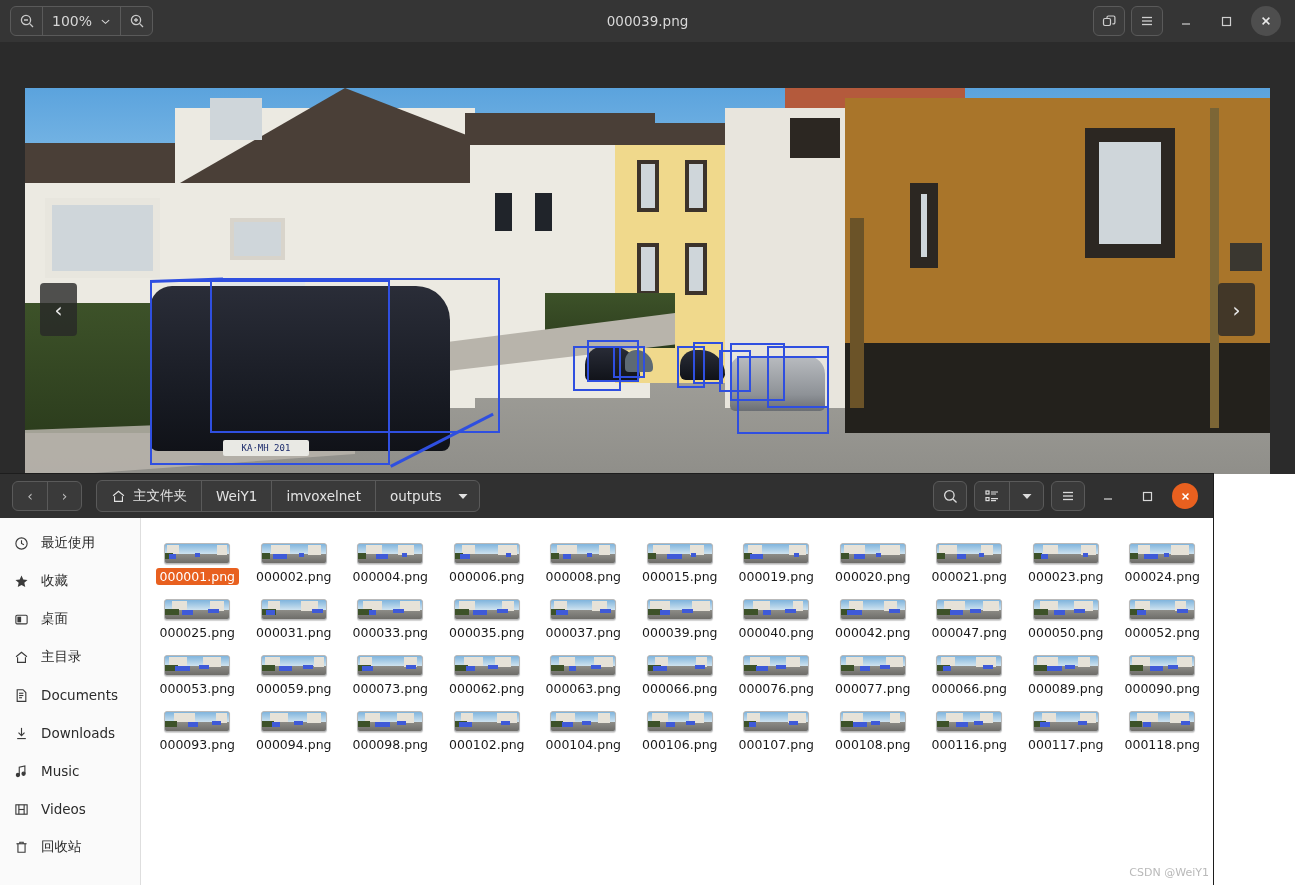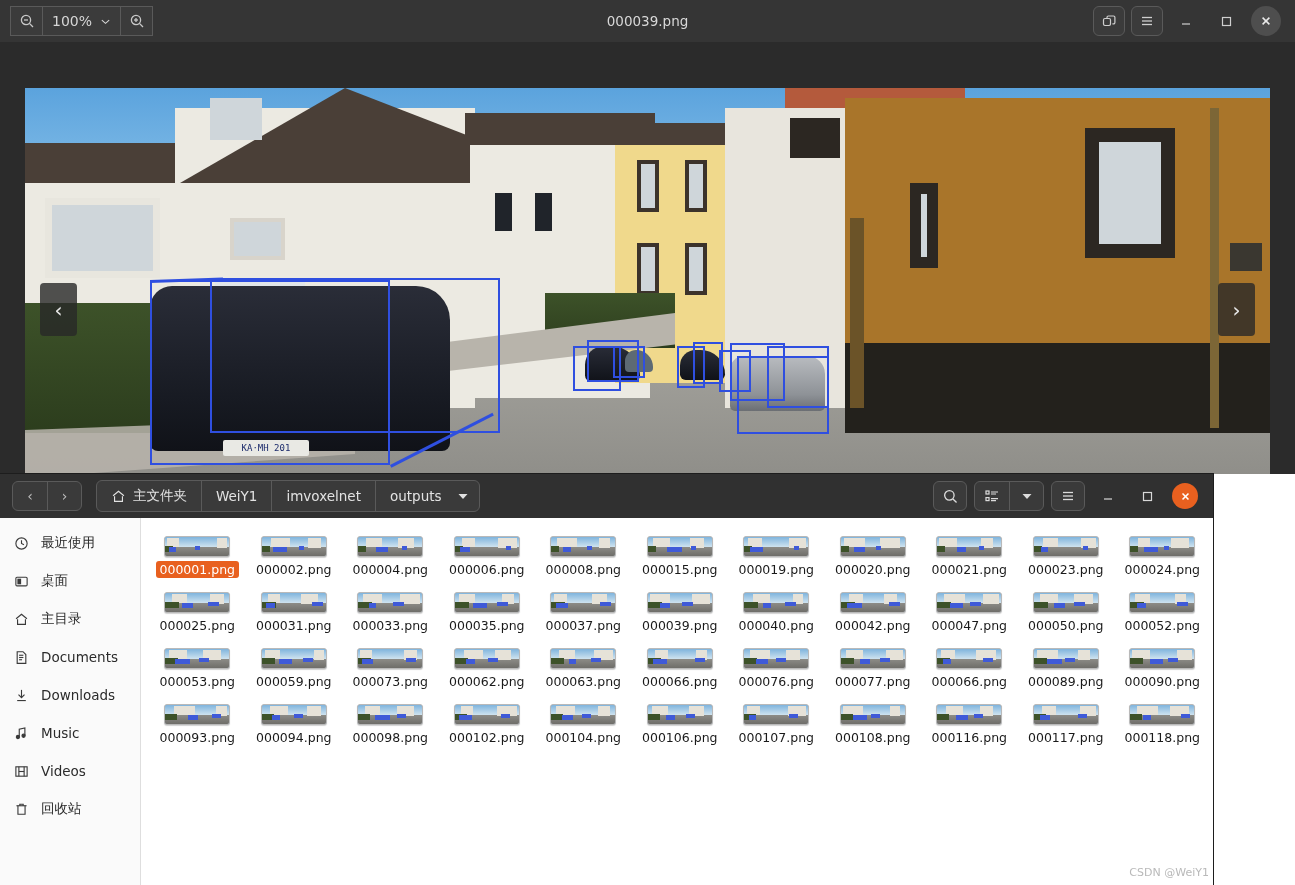--- a/index.html
+++ b/index.html
@@ -19,21 +19,21 @@
   #viewer-titlebar {
     position: absolute; left: 0; top: 0;
     width: 100%; height: 42px;
     background: #353535;
     display: flex; align-items: center;
   }
   .zoom-group {
     display: flex; align-items: center;
     margin-left: 10px;
     border: 1px solid #5a5a5a;
-    border-radius: 0;
+    border-radius: 6px;
     height: 30px;
     overflow: hidden;
     background: #3b3b3b;
   }
   .zoom-btn {
     width: 32px; height: 30px;
     display: flex; align-items: center; justify-content: center;
     color: #c8c8c8;
   }
   .zoom-btn.left { border-right: 1px solid #5a5a5a; }
@@ -239,21 +239,21 @@
     height: 38px; padding-left: 13px;
     color: #2b2b2b; font-size: 13.5px;
   }
   .side-icon {
     width: 17px; height: 17px;
     display: flex; align-items: center; justify-content: center;
     color: #3a3a3a;
   }
   #fm-files {
     flex: 1; height: 100%;
-    padding: 18px 0 0 8px;
+    padding: 25px 0 0 8px;
     overflow: hidden;
   }
   .file-row { display: flex; }
   .file-cell {
     width: 96.5px;
     display: flex; flex-direction: column; align-items: center;
     margin-bottom: 14px;
   }
   .thumb {
     width: 66px; height: 21px;
@@ -527,20 +527,28 @@
         <span class="side-icon">
           <svg width="15" height="15" viewBox="0 0 16 16" fill="none" stroke="currentColor" stroke-width="1.2">
             <circle cx="8" cy="8" r="6"></circle>
               <polyline points="8,4.6 8,8 10.6,9.4"></polyline>
           </svg>
         </span>
         <span>最近使用</span>
       </div>
       <div class="side-item">
         <span class="side-icon">
+          <svg width="15" height="15" viewBox="0 0 16 16" fill="currentColor">
+            <polygon points="8,1.6 9.9,5.8 14.4,6.3 11,9.4 12,13.9 8,11.6 4,13.9 5,9.4 1.6,6.3 6.1,5.8"></polygon>
+          </svg>
+        </span>
+        <span>收藏</span>
+      </div>
+      <div class="side-item">
+        <span class="side-icon">
           <svg width="15" height="15" viewBox="0 0 16 16" fill="none" stroke="currentColor" stroke-width="1.2">
             <rect x="2" y="3.4" width="12" height="9.2" rx="1.2"></rect>
               <rect x="3.6" y="5" width="4" height="6" fill="currentColor" stroke="none"></rect>
           </svg>
         </span>
         <span>桌面</span>
       </div>
       <div class="side-item">
         <span class="side-icon">
           <svg width="15" height="15" viewBox="0 0 16 16" fill="none" stroke="currentColor" stroke-width="1.2">

